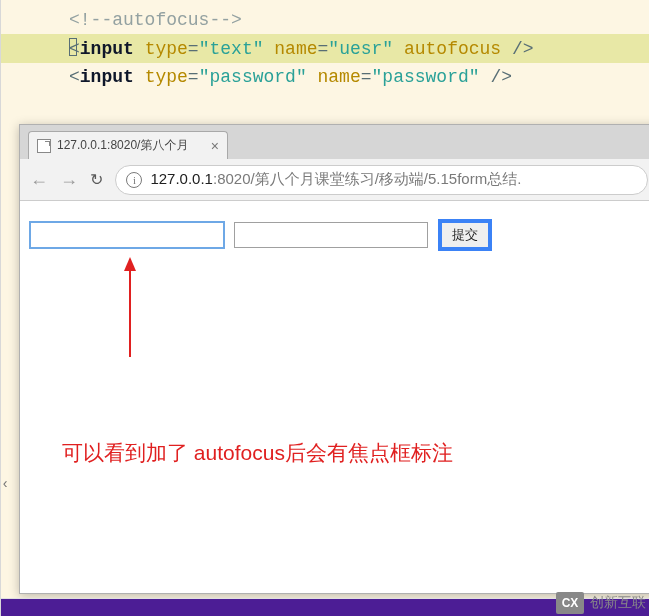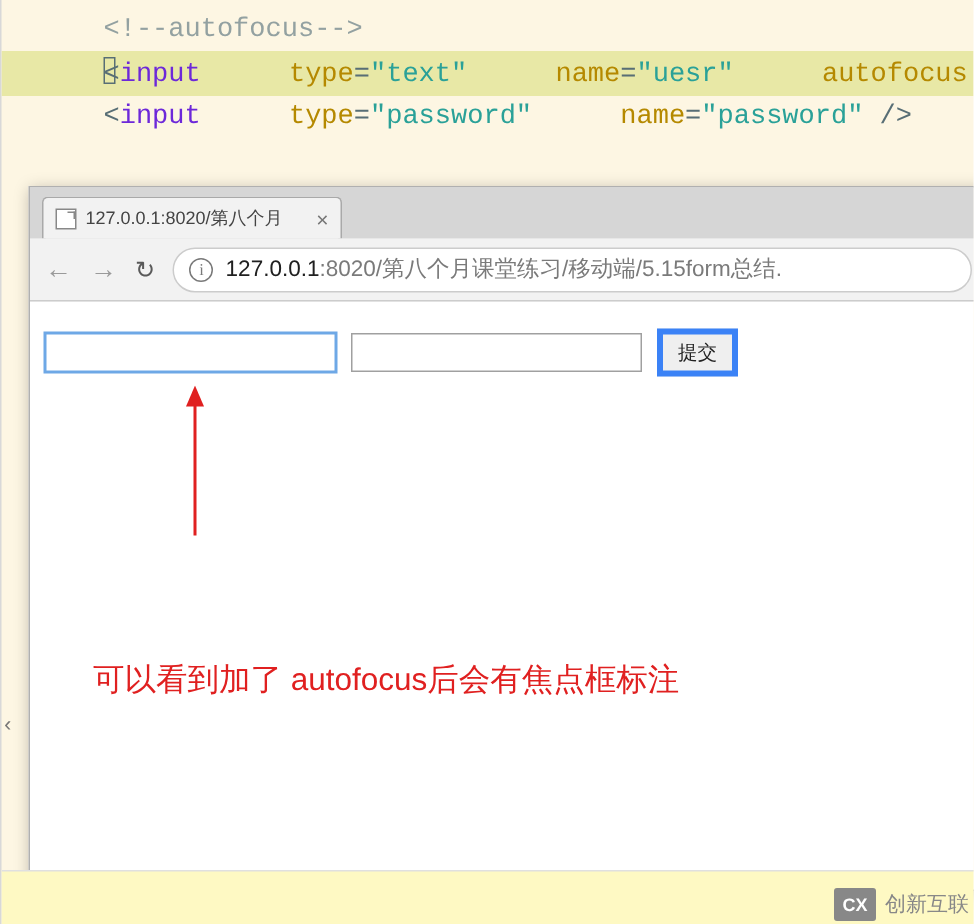--- a/index.html
+++ b/index.html
@@ -13,22 +13,22 @@
   overflow: hidden;
   border-left: 1px solid #d8d8d8;
 }
 .code-area { padding: 6px 0 0 0; }
 .code-line { padding: 2px 68px; line-height: 24px; white-space: pre; }
 .line1 { color: #93a1a1; }
 .line2 { background: #e8e8a6; }
 .line3 { }
 .cursor-box { display: inline-block; width: 8px; height: 18px; border: 1px solid #586e75; margin-right: -8px; position: relative; top: 2px; }
 .c-punct { color: #586e75; }
-.c-tag { color: #6d28d9; }
-.c-attr { color: #b58900; margin-left: 48px; }
+.c-tag { color: #0f172a; font-weight: bold; }
+.c-attr { color: #b58900; }
 .c-str { color: #2aa198; }
 
 .browser {
   position: absolute;
   top: 124px;
   left: 18px;
   width: 640px;
   background: #fff;
   border: 1px solid #b0b0b0;
   box-shadow: 0 2px 10px rgba(0,0,0,0.25);
@@ -113,22 +113,22 @@
   color: #e02020;
   font-size: 21px;
   font-family: "Microsoft YaHei", SimSun, sans-serif;
   margin-top: 20px;
 }
 
 .footer {
   position: absolute;
   bottom: 0; left: 0;
   width: 649px;
-  height: 36px;
-  background: #fef9c3;
+  height: 18px;
+  background: #4c1d95;
   border-top: 1px solid #e0e0e0;
 }
 .watermark {
   position: absolute;
   right: 4px; bottom: 2px;
   display: flex; align-items: center; gap: 6px;
   font-size: 14px; color: #888;
   font-family: "Microsoft YaHei", SimSun, sans-serif;
 }
 .wm-logo {

